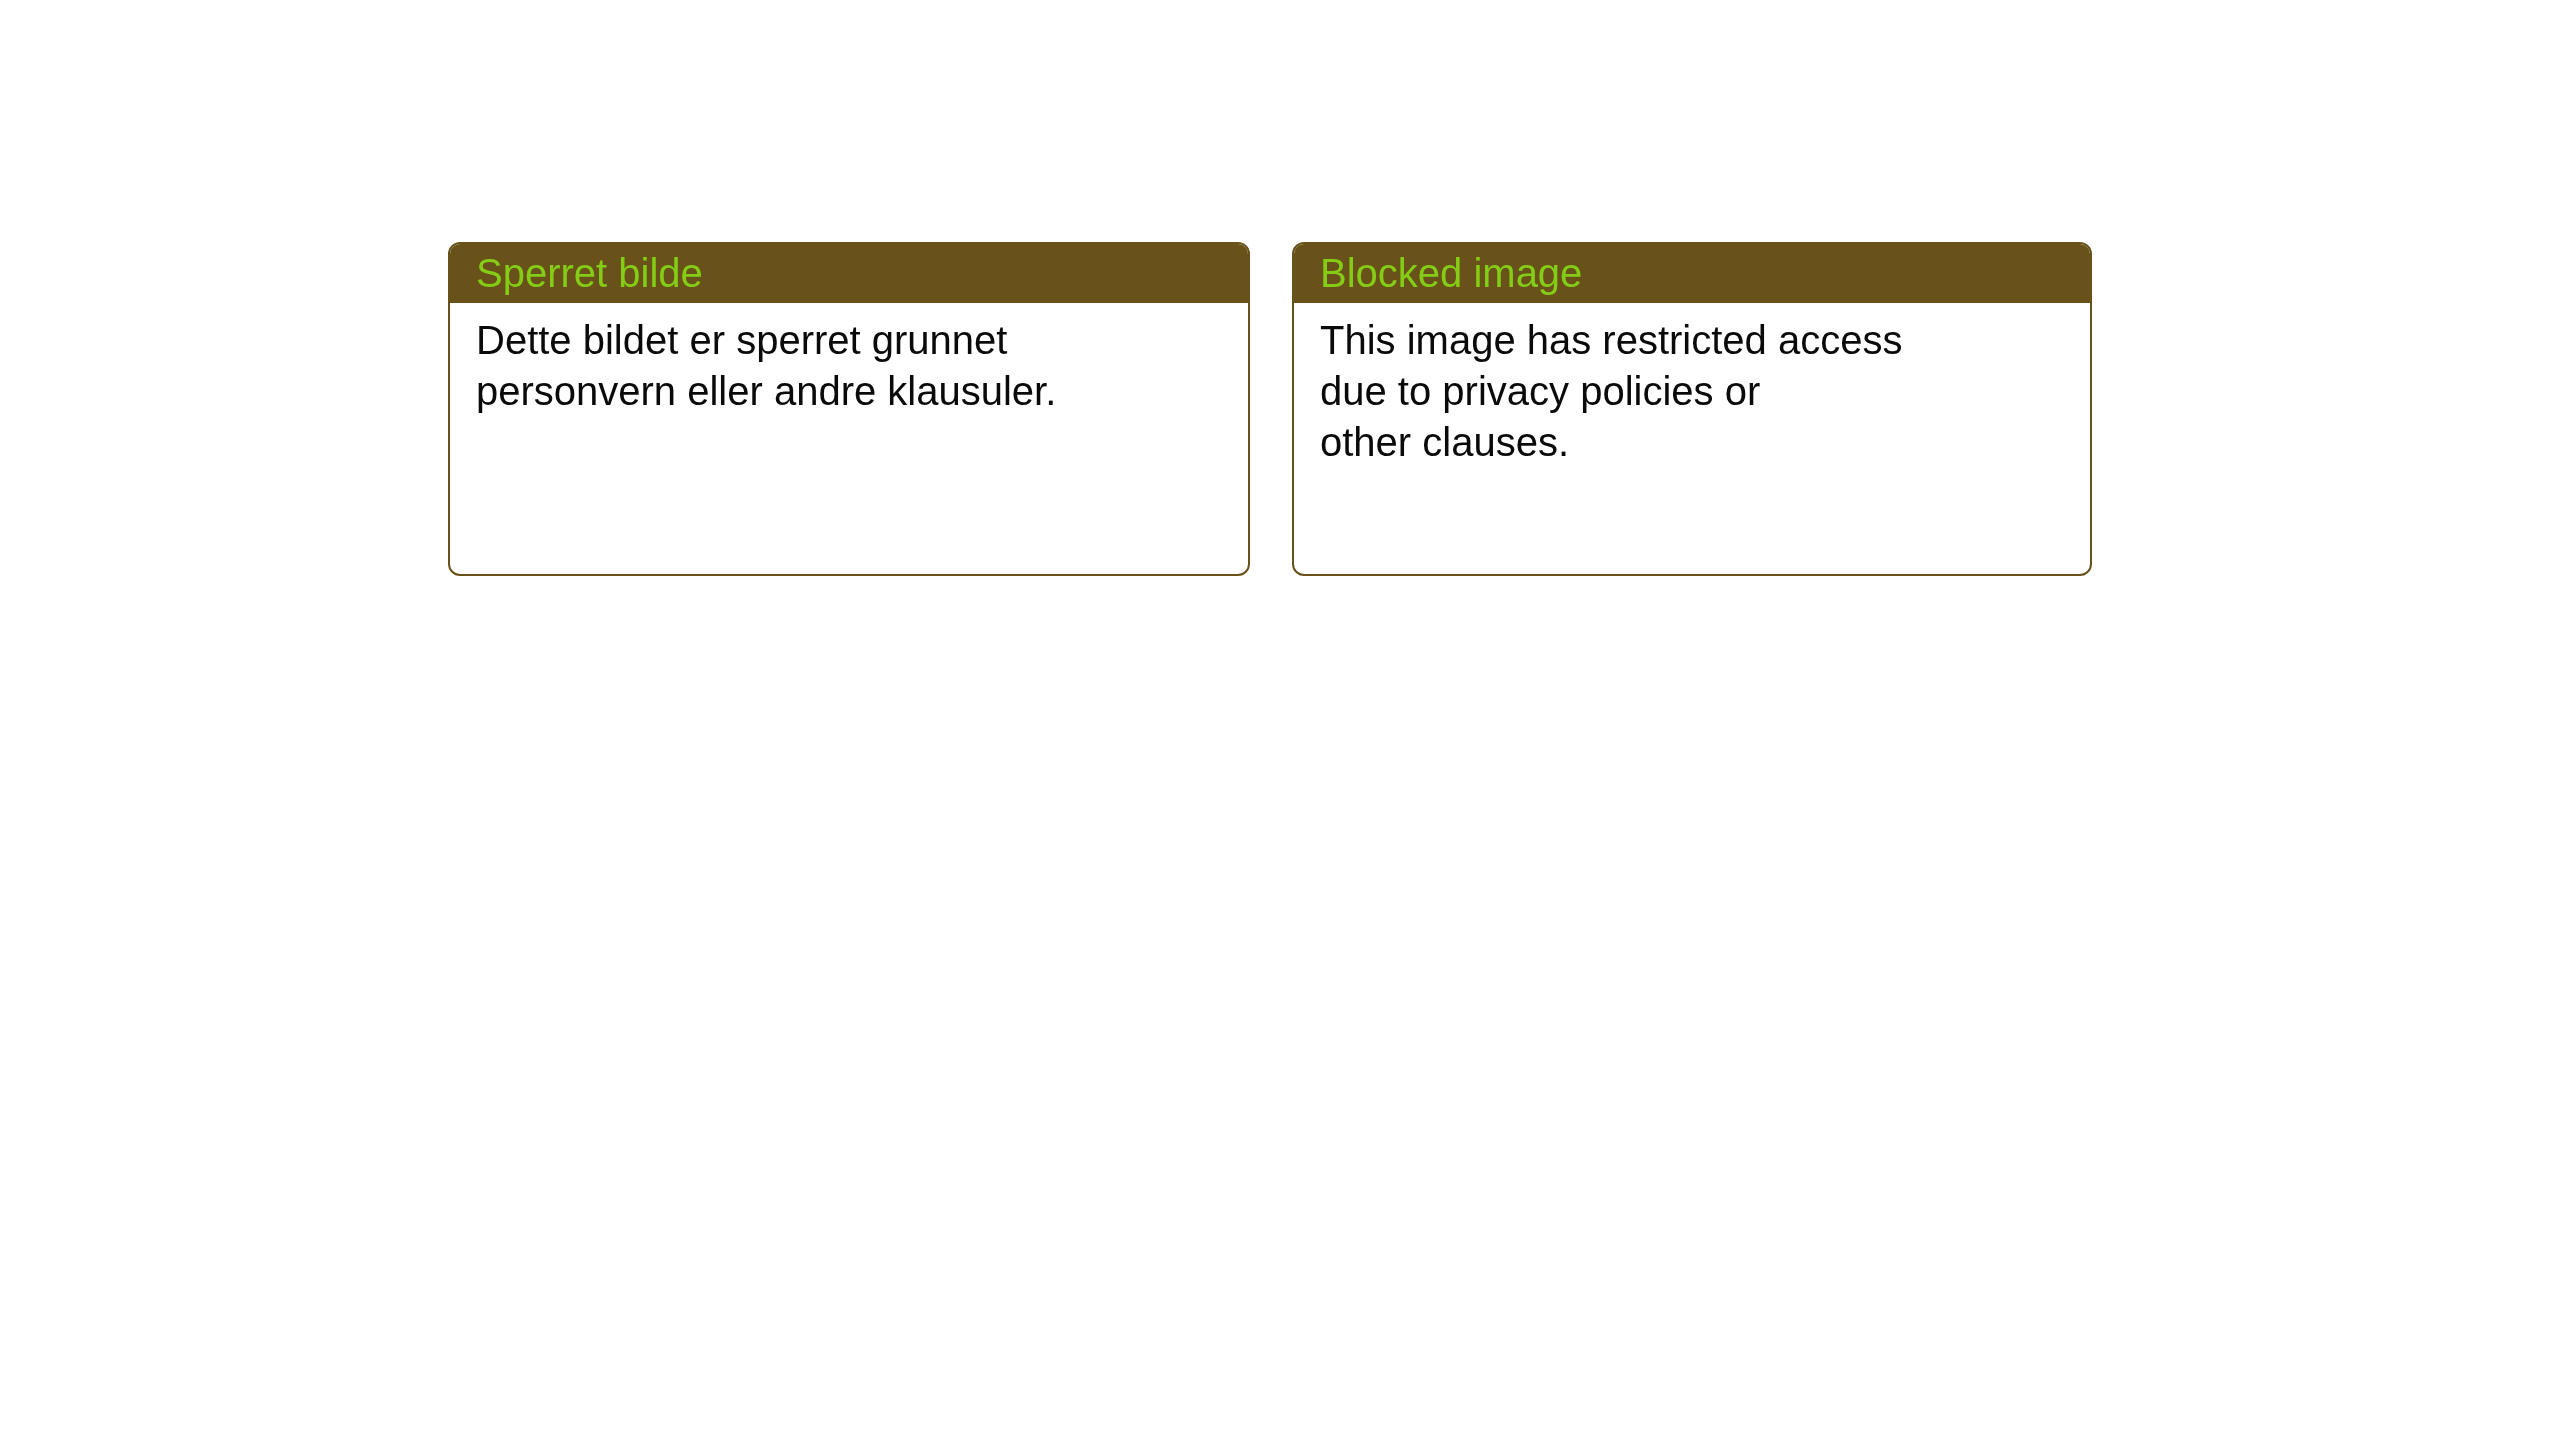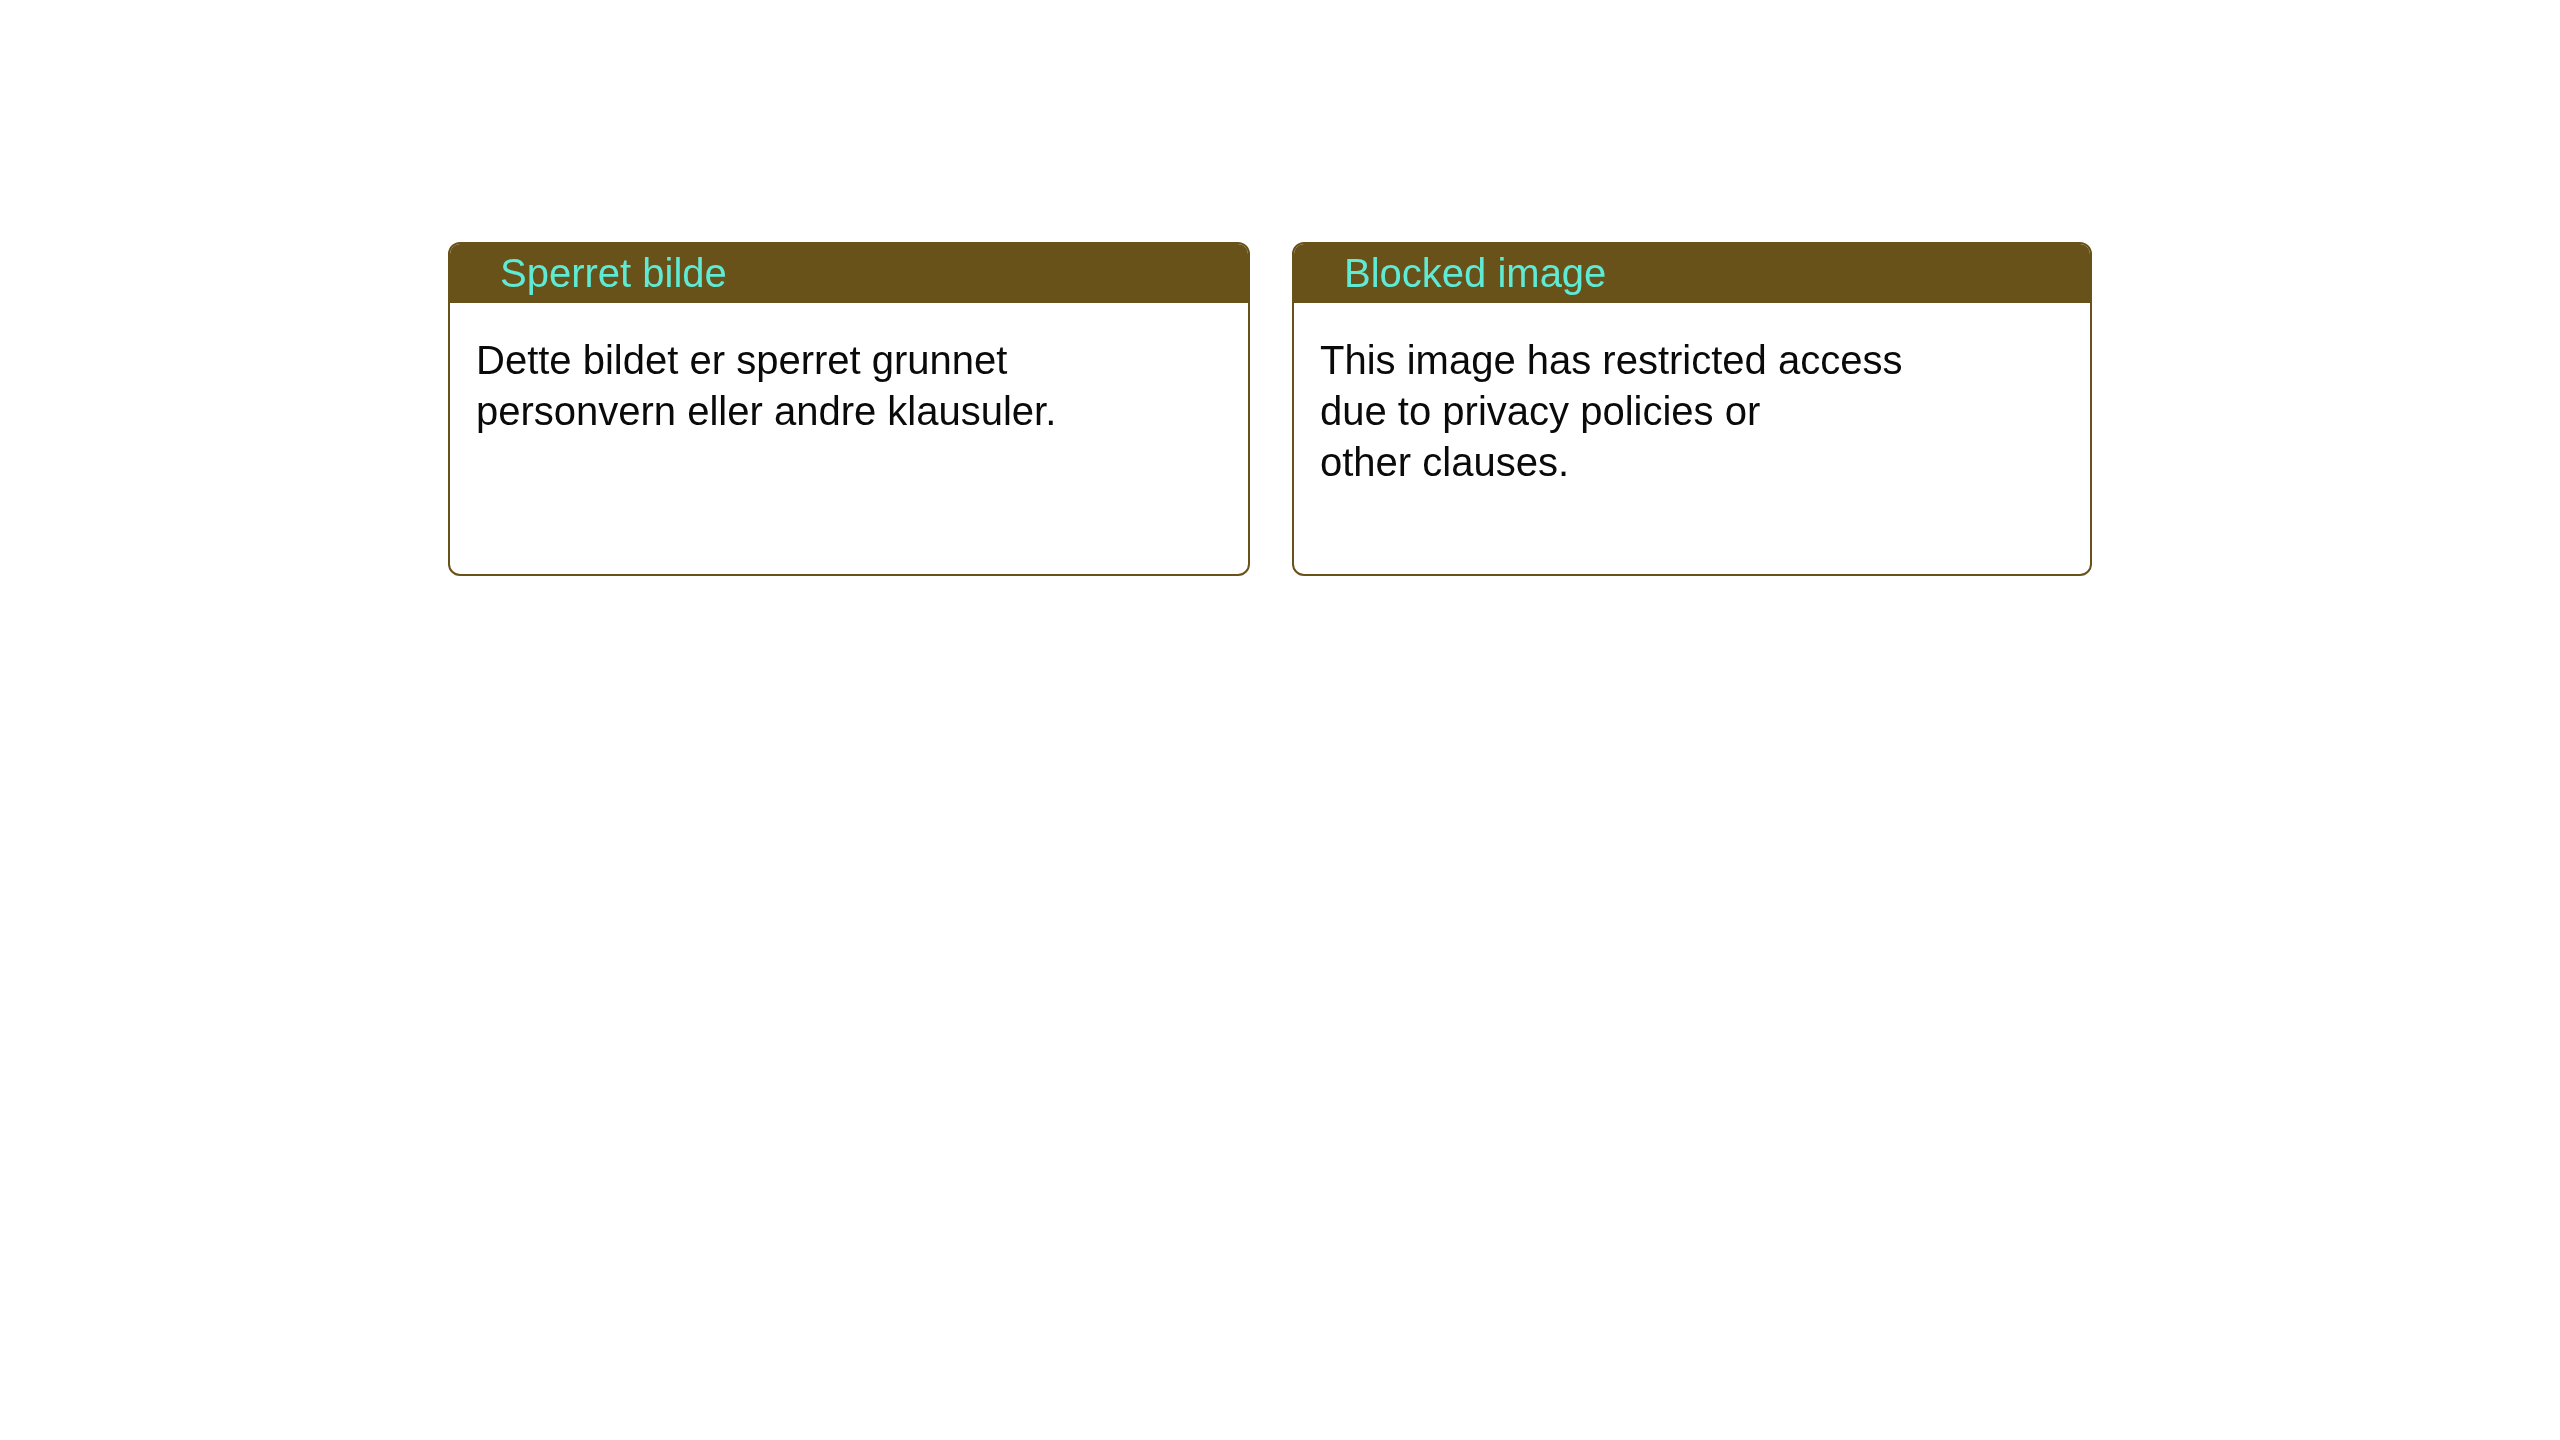--- a/index.html
+++ b/index.html
@@ -33,27 +33,26 @@
     width: 800px;
   }
   .notice-card .card-header {
     background: #69521a;
     height: 59px;
     display: flex;
     align-items: center;
     padding: 0 26px;
   }
   .notice-card .card-title {
-    color: #5eead4;
+    color: #84cc16;
     font-size: 40px;
     white-space: nowrap;
-    margin-left: 24px;
   }
   .notice-card .card-body {
-    padding: 32px 26px;
+    padding: 12px 26px;
     font-size: 40px;
     line-height: 51px;
     color: #0a0a0a;
     white-space: pre-line;
   }
 </style>
 </head>
 <body>
 
 <div class="notice-card card-no">

